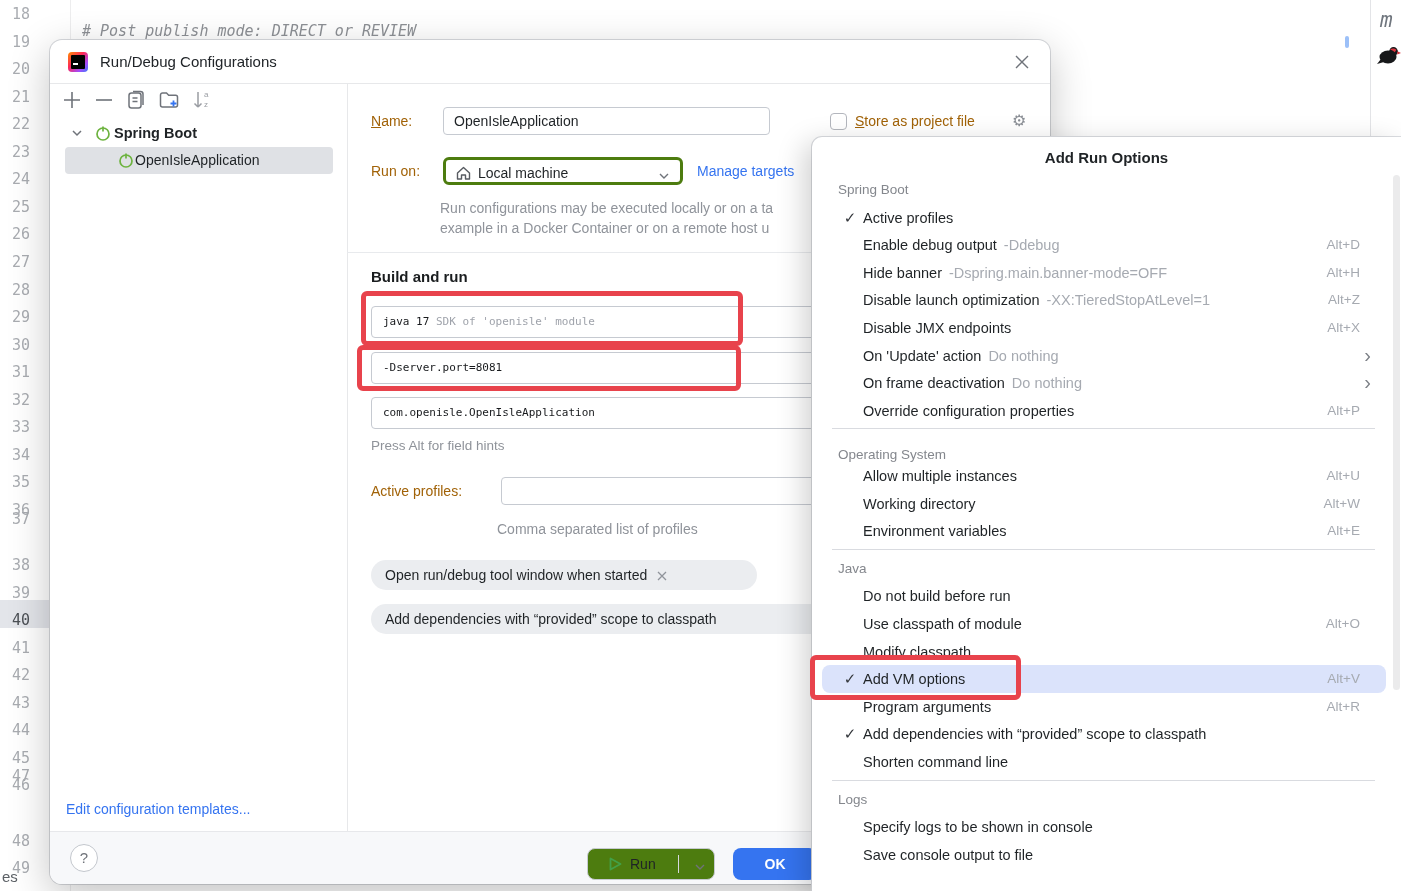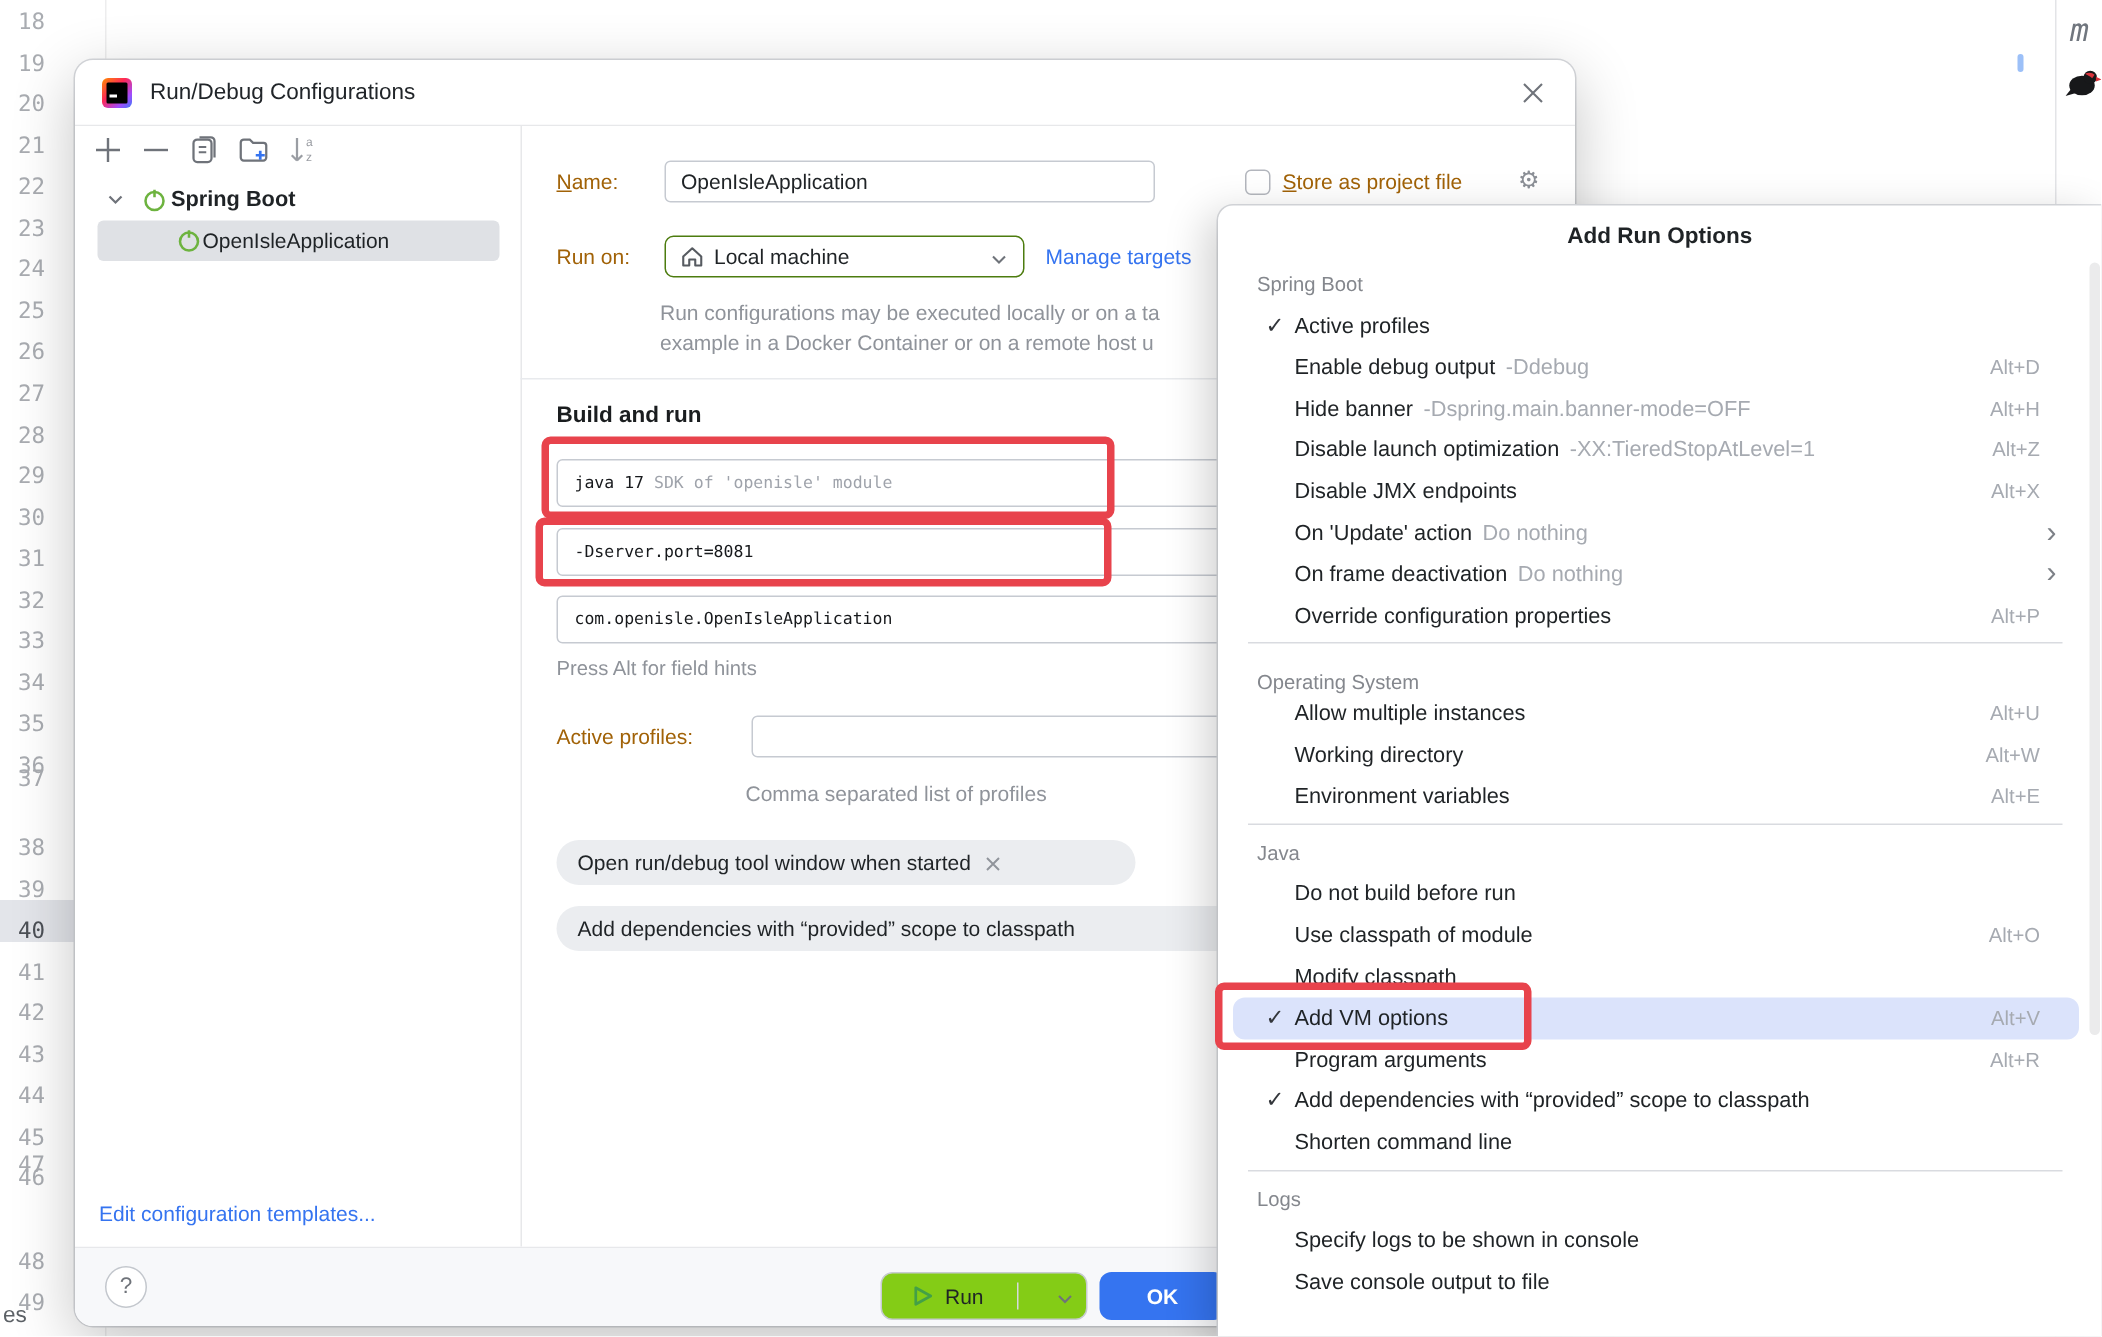--- a/index.html
+++ b/index.html
@@ -40,32 +40,32 @@
   .spring-icon { position:absolute; }
 
   .form-label { position:absolute; font-size:14px; color:#a16207; height:28px; line-height:28px; display:inline-block; }
   .mnemonic::first-letter { text-decoration:underline; }
   .text-input { position:absolute; background:#fff; border:1px solid #c6cad1; border-radius:4px; font-size:14px; color:#1f2326; line-height:26px; padding:0 10px; white-space:nowrap; overflow:hidden; }
   .mono-input { position:absolute; background:#fff; border:1px solid #c6cad1; border-radius:4px; font-family:"DejaVu Sans Mono",monospace; font-size:11px; line-height:30px; padding:0 11px; white-space:nowrap; overflow:hidden; }
   .mono-main { color:#17191c; }
   .mono-hint { color:#9fa3ab; }
   .checkbox { position:absolute; width:17px; height:17px; border:1.5px solid #b3b6bd; border-radius:4px; background:#fff; }
   .gear { position:absolute; font-size:16px; color:#8b8f96; line-height:18px; }
-  .dropdown { position:absolute; background:#fff; border:1px solid #4d7c0f; border-radius:6px; }
+  .dropdown { position:absolute; background:#fff; border:3px solid #4d7c0f; border-radius:6px; }
   .dd-text { position:absolute; left:32px; top:0; height:26px; line-height:26px; font-size:14px; color:#1f2326; }
   .link { position:absolute; color:#3574f0; font-size:14px; height:28px; line-height:28px; cursor:pointer; white-space:nowrap; }
   .hint-text { position:absolute; font-size:14px; color:#8f939a; white-space:nowrap; overflow:hidden; }
   .section-sep { position:absolute; height:1px; background:#e8eaed; }
   .section-header { position:absolute; font-size:15px; font-weight:bold; color:#1a1d1f; }
   .tag-pill { position:absolute; height:30px; background:#ebedf0; border-radius:15px; line-height:30px; font-size:14px; color:#1f2326; padding:0 14px; white-space:nowrap; overflow:hidden; }
   .tag-x { display:inline-block; margin-left:10px; vertical-align:-1px; }
 
   .dlg-footer { position:absolute; left:0; top:791px; width:1000px; height:53px; background:#f7f8fa; border-top:1px solid #e7e8eb; border-radius:0 0 12px 12px; }
   .help-btn { position:absolute; left:20px; top:12px; width:28px; height:28px; border:1px solid #c3c7cd; border-radius:50%; text-align:center; line-height:26px; font-size:15px; color:#6f737a; background:#fff; }
-  .run-btn { position:absolute; left:537px; top:16px; width:138px; height:32px; background:#84cc16; border:1px solid #c7cbd1; border-radius:8px; }
+  .run-btn { position:absolute; left:537px; top:16px; width:128px; height:32px; background:#4d7c0f; border:1px solid #c7cbd1; border-radius:8px; }
   .run-btn .lbl { position:absolute; left:42px; top:0; height:30px; line-height:30px; font-size:14px; color:#1f2326; }
   .run-btn .div { position:absolute; left:90px; top:6px; width:1px; height:18px; background:#d6d9dd; }
   .ok-btn { position:absolute; left:683px; top:16px; width:84px; height:32px; background:#3574f0; border-radius:8px; color:#fff; font-size:14px; font-weight:bold; text-align:center; line-height:32px; }
 
   
   .popup { position:absolute; left:812px; top:137px; width:589px; height:754px; background:#fff; border-radius:10px 0 0 0; box-shadow:-8px 6px 28px rgba(0,0,0,.18), 0 0 0 1px #dcdee2; z-index:20; overflow:hidden; }
   .popup-title { position:absolute; left:0; top:0; width:100%; height:40px; line-height:42px; text-align:center; font-size:15px; font-weight:bold; color:#1f2326; }
   .menu-list { position:absolute; inset:0; }
   .menu-header { position:absolute; left:26px; height:28px; line-height:28px; font-size:13.5px; color:#84878d; white-space:nowrap; }
   .menu-item { position:absolute; left:0; right:0; height:28px; line-height:28px; font-size:14.5px; color:#1f2326; }
@@ -117,20 +117,21 @@
       <div class="ln" style="top: 663.2px;">42</div>
       <div class="ln" style="top: 690.75px;">43</div>
       <div class="ln" style="top: 718.3px;">44</div>
       <div class="ln" style="top: 745.85px;">45</div>
       <div class="ln" style="top: 773.4px;">46</div>
       <div class="ln" style="top: 764px;">47</div>
       <div class="ln" style="top: 828.5px;">48</div>
       <div class="ln" style="top: 856.05px;">49</div>
     </div>
   <div class="gutter-sep"></div>
+  <div class="code-comment"># Post publish mode: DIRECT or REVIEW</div>
   <div class="bottom-left-text">es</div>
   <div class="right-sep"></div>
   <div class="right-pane-char">m</div>
   <div class="blue-dash"></div>
   <div class="bird-icon">
     <svg width="24" height="22" viewBox="0 0 24 22">
       <path d="M4 15l-4 5 7-2z" fill="#17181a"></path>
       <ellipse cx="11" cy="13" rx="8.5" ry="6.5" fill="#17181a"></ellipse>
       <circle cx="16.5" cy="7.5" r="4.4" fill="#17181a"></circle>
       <path d="M13 5.2c2.2-1.2 4.8-1 6.4.6l-1.6 2.4c-1.6-1.6-3.2-2-4.8-3z" fill="#d8333c"></path>

